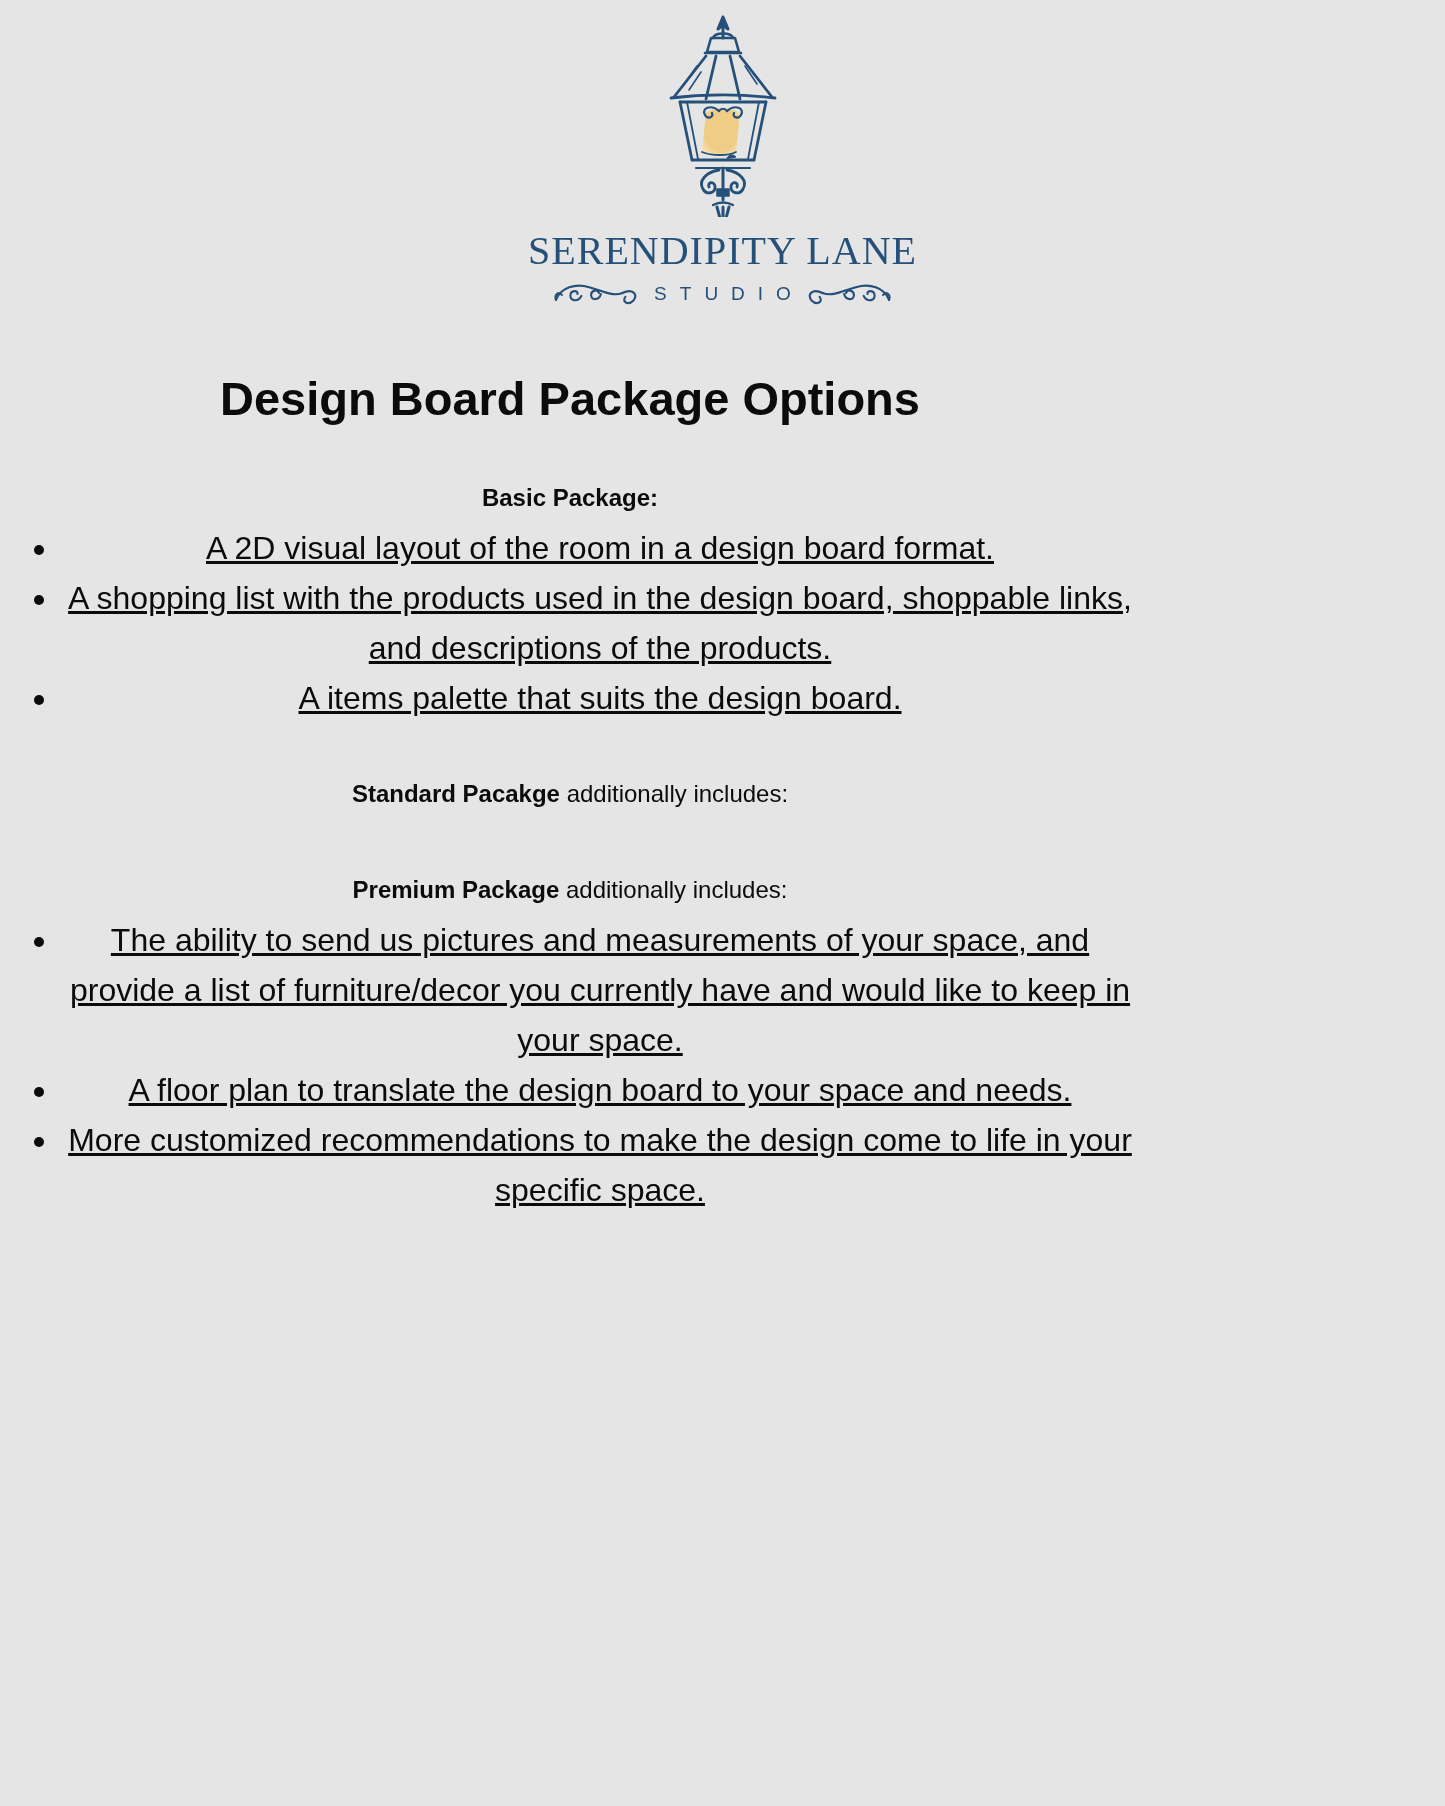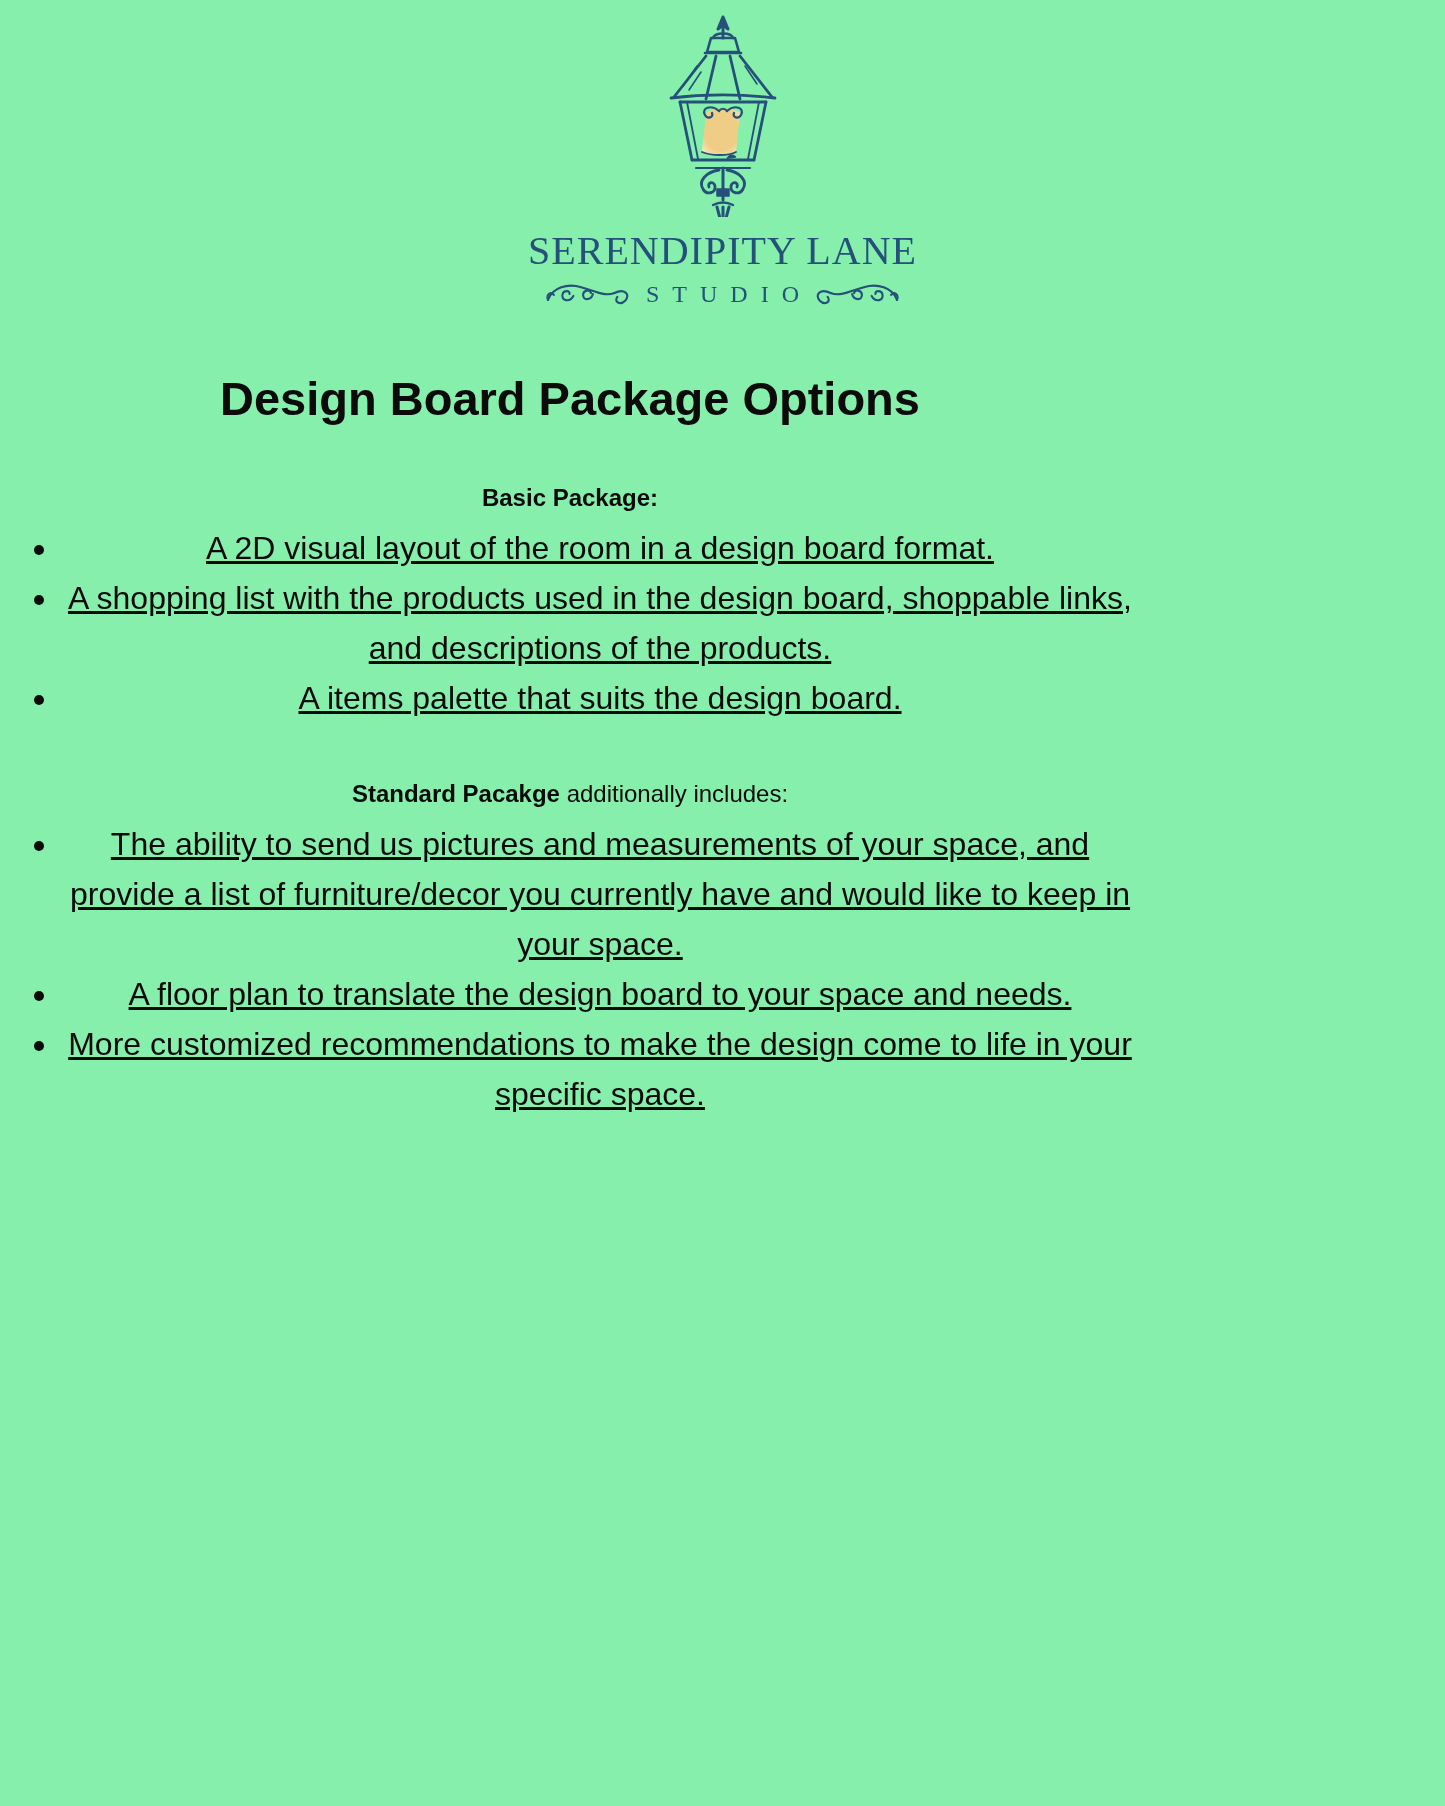--- a/index.html
+++ b/index.html
@@ -7,21 +7,21 @@
     --glow: #f0cd86;
     --glow_soft: #f7e3b2;
     --text: #0b0b0b;
   }
   * { box-sizing: border-box; }
   html, body { margin: 0; padding: 0; background: #ffffff; }
   .page {
     position: relative;
     width: 1445px;
     height: 1806px;
-    background: #86efac;
+    background: #e5e5e5;
     overflow: hidden;
     font-family: "Liberation Sans", sans-serif;
     color: var(--text);
   }
 
   
   .logo { padding-top: 12px; text-align: center; }
   .lantern { display: block; margin: 0 auto; width: 140px; height: 205px; }
   .brand-name {
     margin-top: 14px;
@@ -32,22 +32,22 @@
     color: var(--ink);
   }
   .studio-row {
     margin-top: 8px;
     display: flex;
     justify-content: center;
     align-items: center;
     gap: 14px;
   }
   .brand-sub {
-    font-family: Liberation Serif, serif;
-    font-size: 24px;
+    font-family: Liberation Sans, sans-serif;
+    font-size: 19px;
     line-height: 26px;
     letter-spacing: 13px;
     margin-right: -13px; 
     color: var(--ink);
   }
   .flourish { width: 86px; height: 30px; display: block; }
   .flourish.mirror { transform: scaleX(-1); }
 
   
   .content { width: 1140px; text-align: center; }
@@ -184,20 +184,21 @@
 
     <p class="section-heading"><b>Basic Package:</b><span></span></p>
     <ul class="features">
       <li>A 2D visual layout of the room in a design board format.</li>
       <li>A shopping list with the products used in the design board, shoppable links, and descriptions of the products.</li>
       <li>A items palette that suits the design board.</li>
     </ul>
 
     <p class="section-heading"><b>Standard Pacakge</b><span> additionally includes:</span></p>
 
+    <p class="section-heading"><b>Premium Package</b><span> additionally includes:</span></p>
     <ul class="features">
       <li>The ability to send us pictures and measurements of your space, and provide a list of furniture/decor you currently have and would like to keep in your space.</li>
       <li>A floor plan to translate the design board to your space and needs.</li>
       <li>More customized recommendations to make the design come to life in your specific space.</li>
     </ul>
 
   </main>
 </div>
 
 </body></html>

